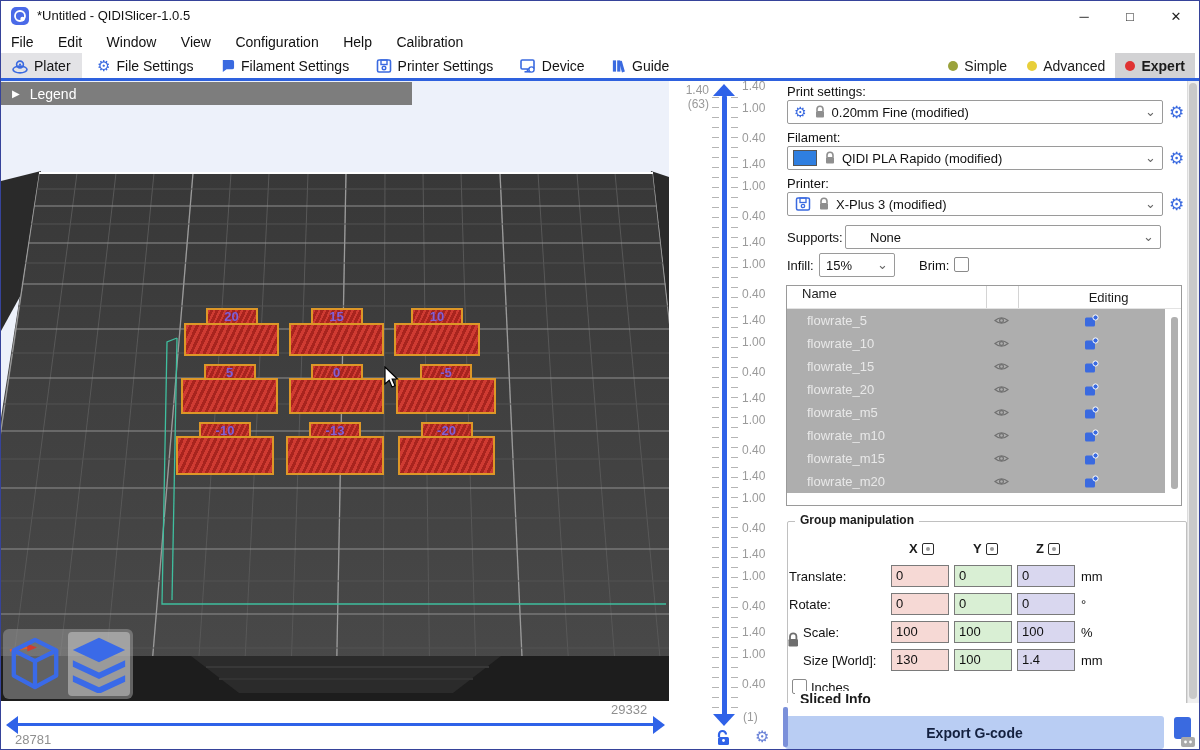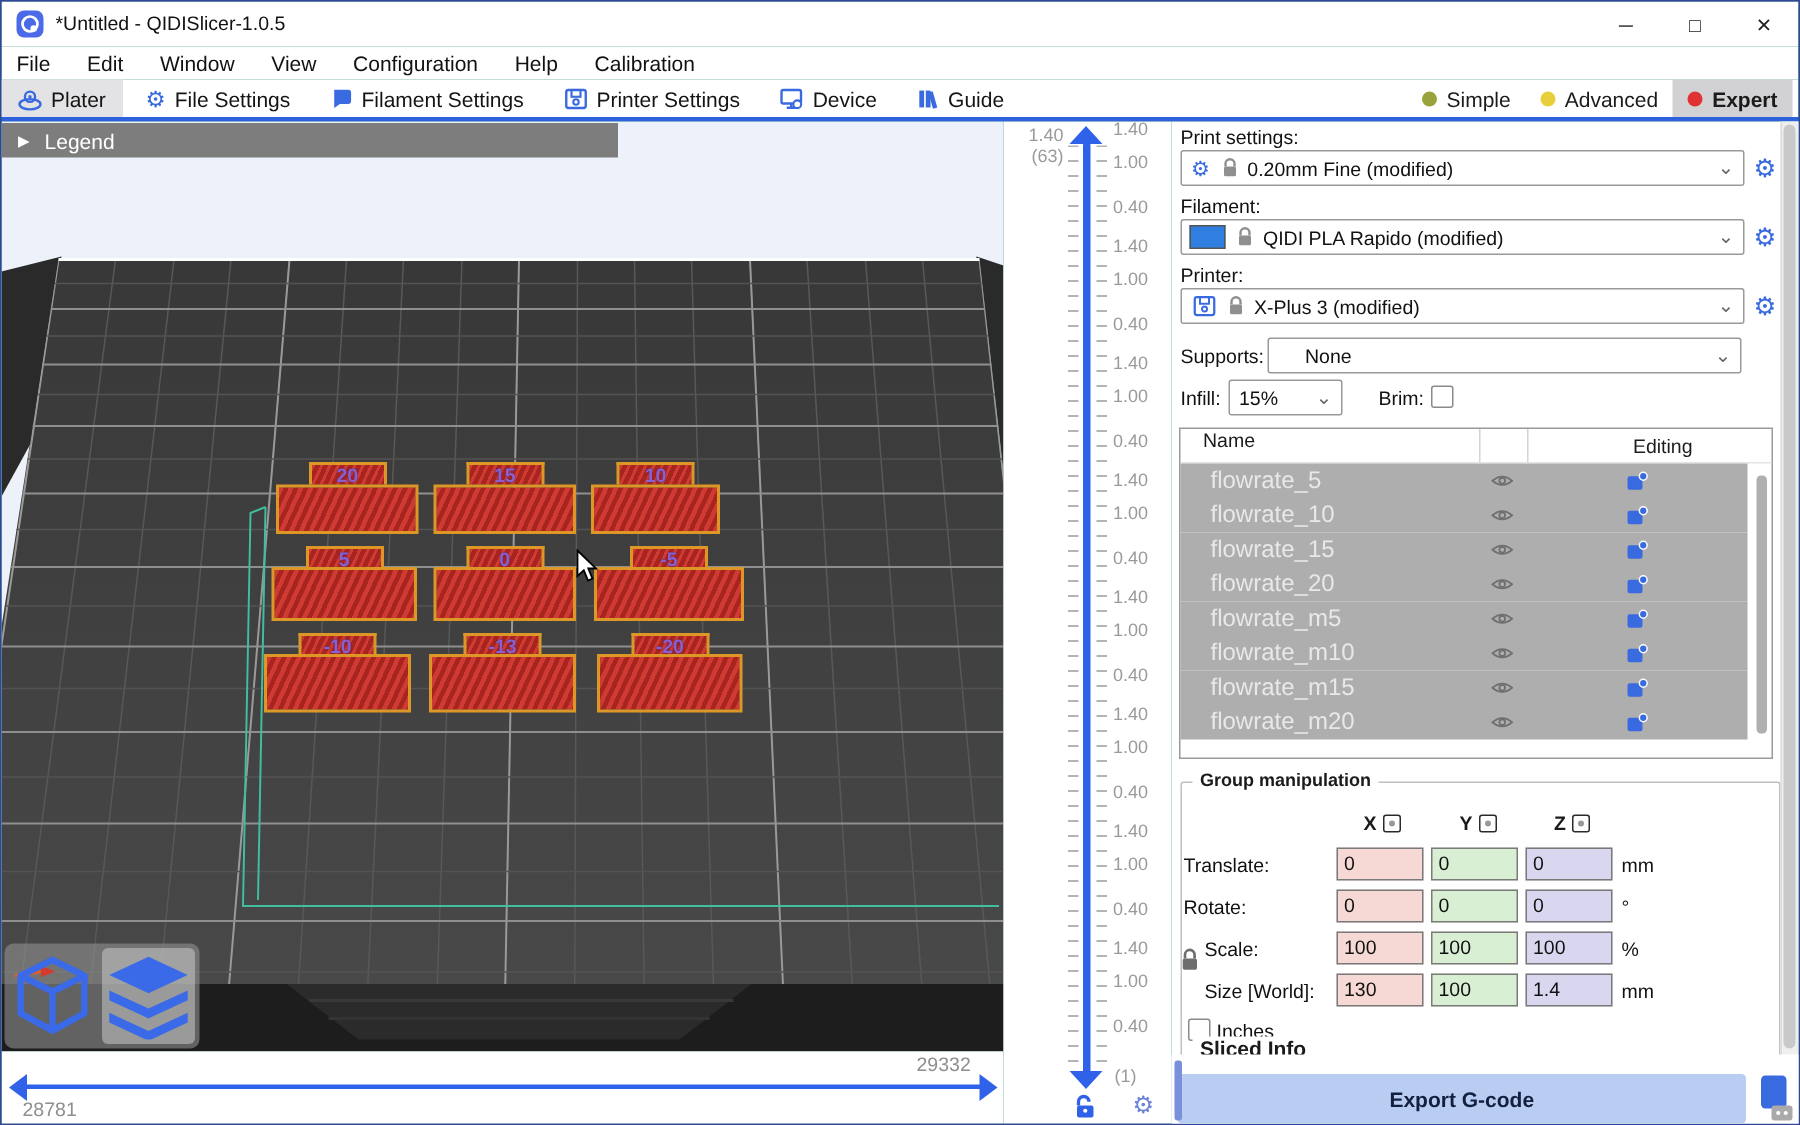--- a/index.html
+++ b/index.html
@@ -107,21 +107,21 @@
   .checkbox{position:absolute;width:13px;height:13px;border:1px solid #8a8a8a;border-radius:2px;background:#fff;}
   
   .obj-table{position:absolute;left:5px;top:204px;width:396px;height:221px;border:1px solid #9a9a9a;
     box-sizing:border-box;background:#fff;}
   .obj-head{display:flex;height:22px;align-items:flex-start;border-bottom:1px solid #e3e3e3;}
   .oh-name{width:199px;padding-left:15px;box-sizing:border-box;}
   .oh-eye{width:31px;border-left:1px solid #d4d4d4;height:100%;}
   .oh-edit{flex:1;border-left:1px solid #d4d4d4;height:100%;display:flex;align-items:center;justify-content:center;padding-left:17px;}
   .obj-rows{position:absolute;left:0;top:23px;width:378px;}
   .obj-row{display:flex;align-items:center;height:23px;background:#aeaeae;color:#e8e8e8;}
-  .or-name{width:199px;padding-left:20px;box-sizing:border-box;font-size:16px;}
+  .or-name{width:199px;padding-left:20px;box-sizing:border-box;font-size:13px;}
   .or-eye{width:31px;display:flex;justify-content:center;}
   .or-edit{flex:1;display:flex;justify-content:center;}
   .obj-scroll{position:absolute;right:3px;top:31px;width:7px;height:172px;background:#b0b0b0;border-radius:3px;}
   
   .gm-box{position:absolute;left:6px;top:440px;width:398px;height:182px;border:1px solid #c0c0c0;border-radius:2px;}
   .gm-title{position:absolute;left:14px;top:432px;background:#fff;padding:0 5px;font-weight:bold;font-size:12px;}
   .axis-head{position:absolute;font-weight:bold;font-size:13px;display:flex;align-items:center;gap:4px;}
   .axis-icon{display:inline-block;width:10px;height:10px;border:1.5px solid #2b2b2b;border-radius:2px;position:relative;}
   .axis-icon:after{content:"";position:absolute;left:3px;top:3px;width:4px;height:4px;border-radius:50%;background:#999;}
   .num{position:absolute;width:58px;height:22px;border:1px solid #7a7a7a;box-sizing:border-box;

